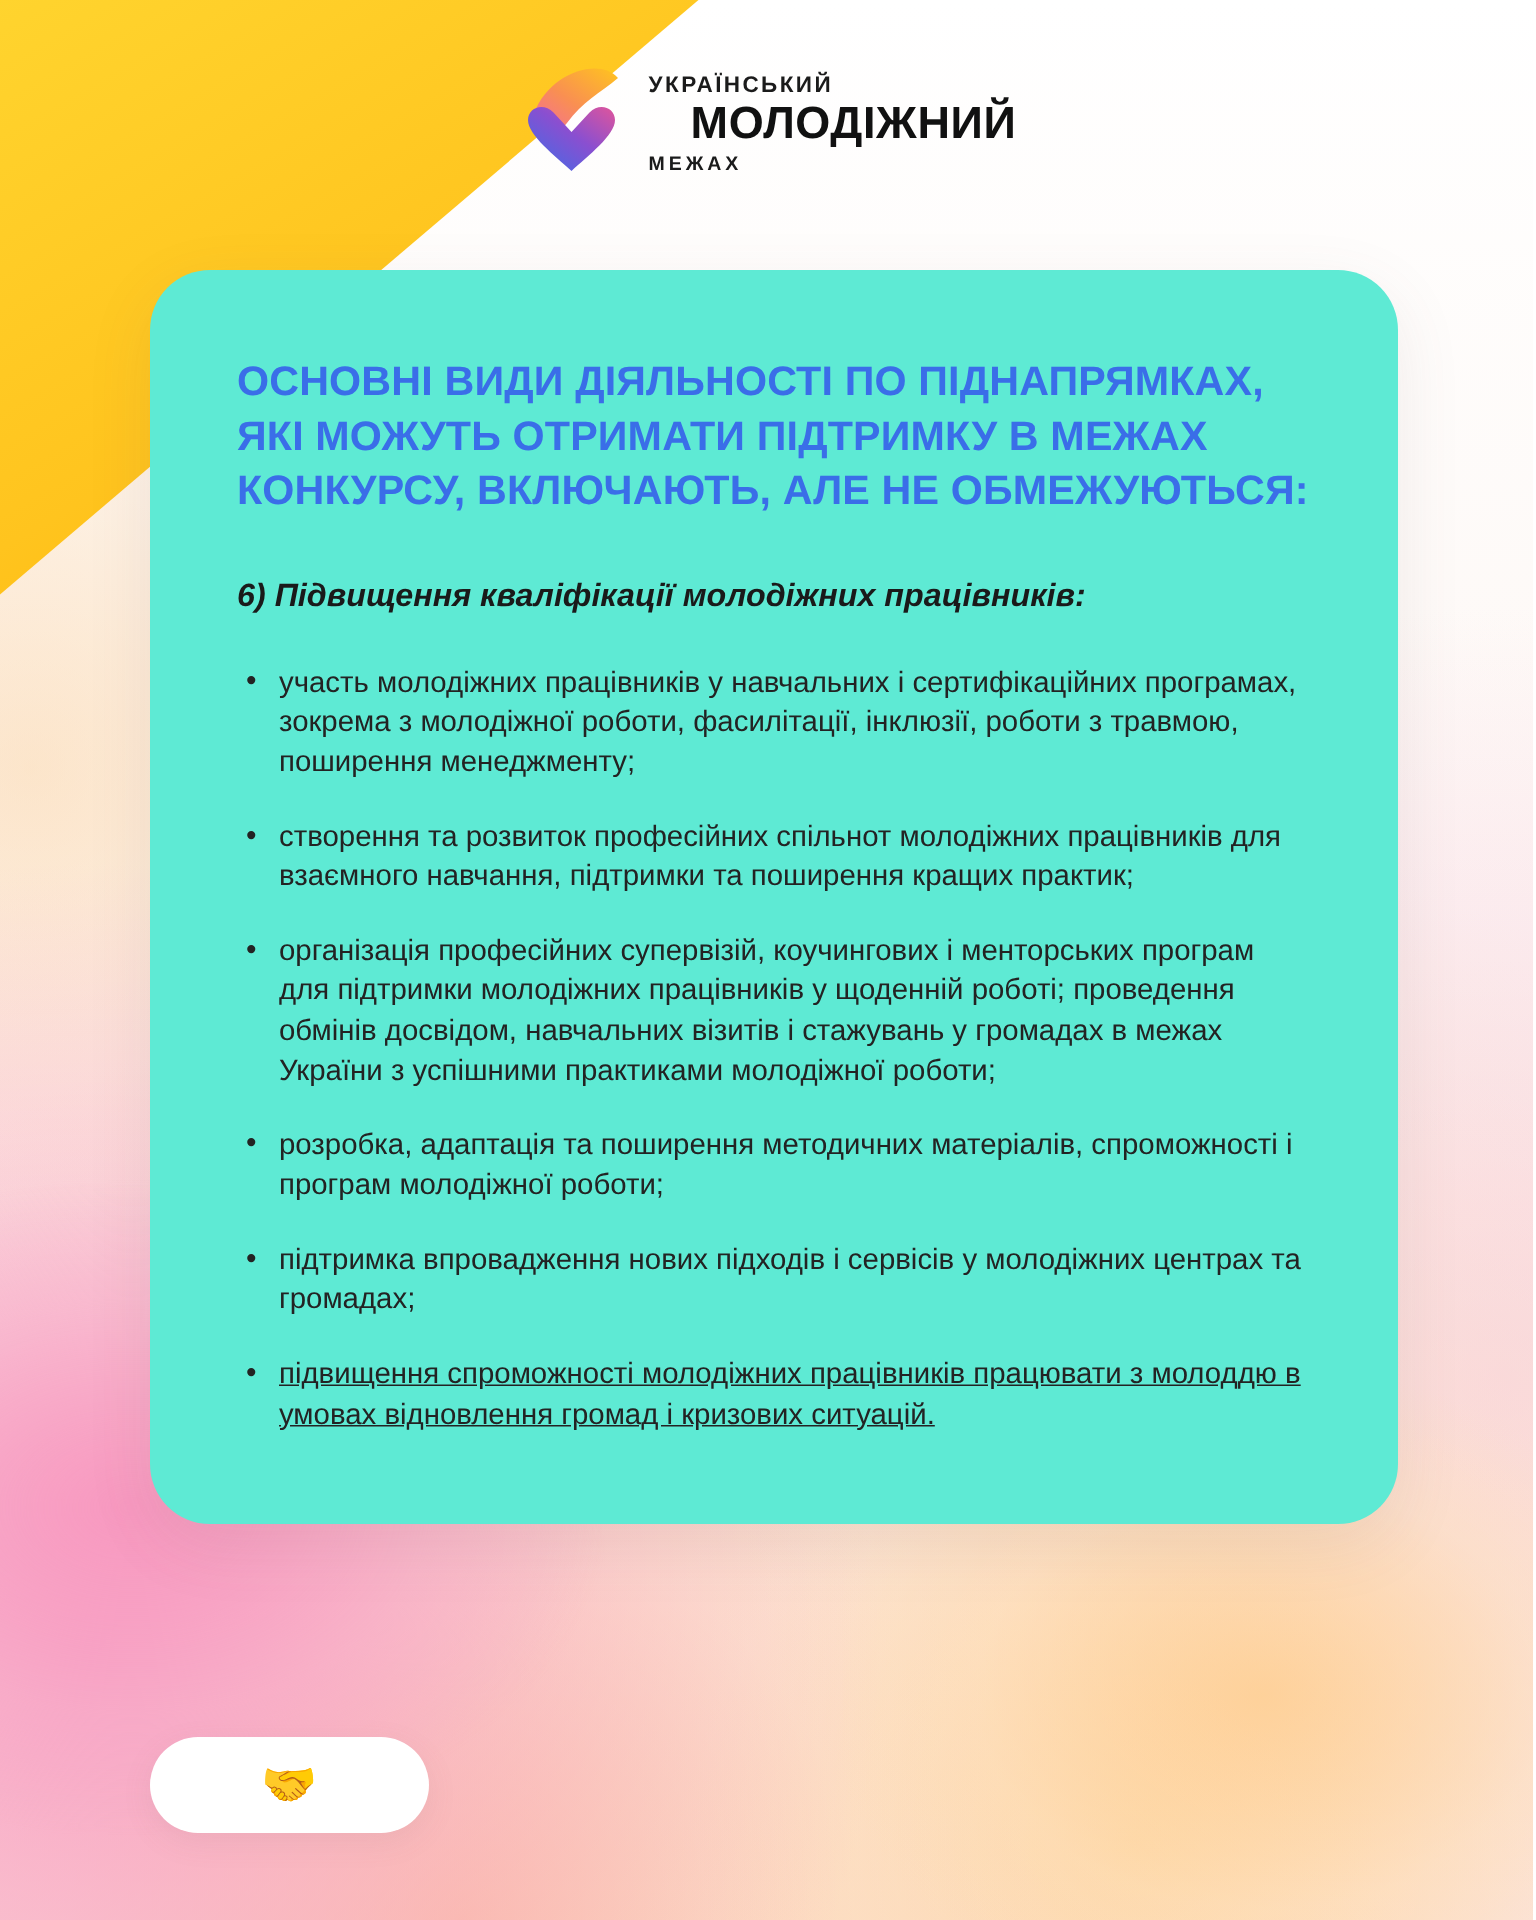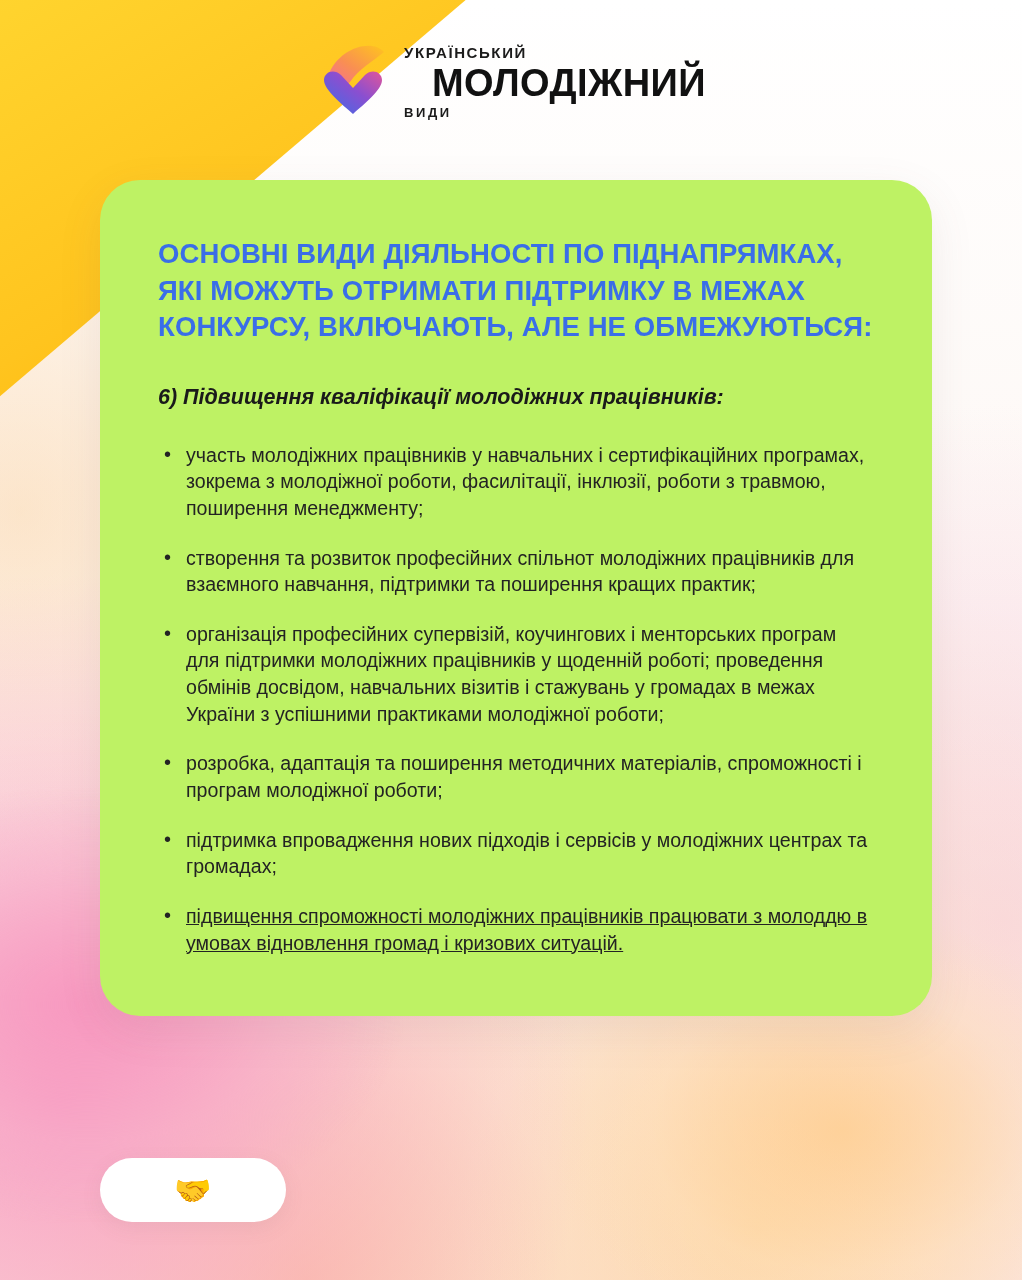--- a/index.html
+++ b/index.html
@@ -72,42 +72,42 @@
     line-height: 1;
   }
   .logo-line1 {
     font-size: 15px;
     font-weight: 700;
     letter-spacing: 1.6px;
     color: #1b1b1b;
     margin-bottom: 4px;
   }
   .logo-line2 {
-    font-size: 38px;
+    font-size: 30px;
     font-weight: 800;
     letter-spacing: 0.4px;
     color: #111111;
     margin-bottom: 4px;
     margin-left: 28px;
   }
   .logo-line3 {
     font-size: 13px;
     font-weight: 700;
     letter-spacing: 2.6px;
     color: #1b1b1b;
   }
 
   
   .card {
     position: absolute;
     left: 100px;
     top: 180px;
     width: 832px;
     min-height: 785px;
-    background: #bef264;
+    background: #5eead4;
     border-radius: 40px;
     box-shadow: 0 14px 44px rgba(120, 90, 90, 0.10);
     padding: 56px 58px 48px 58px;
     z-index: 4;
   }
 
   .card-title {
     color: #3a6ee8;
     font-size: 27.5px;
     font-weight: 800;
@@ -199,21 +199,21 @@
             <stop offset="100%" stop-color="#e0559b"></stop>
           </linearGradient>
         </defs>
         <path d="M12 34 C22 6, 56 -4, 68 10 C56 20, 44 26, 34 40 C27 49, 20 44, 12 34 Z" fill="url(#gradTop)"></path>
         <path d="M8 38 C8 30, 18 26, 25 33 L37 46 L49 33 C56 26, 66 30, 66 38 C66 48, 48 62, 37 72 C26 62, 8 48, 8 38 Z" fill="url(#gradBottom)"></path>
       </svg>
     </div>
     <div class="logo-text">
       <span class="logo-line1">УКРАЇНСЬКИЙ</span>
       <span class="logo-line2">МОЛОДІЖНИЙ</span>
-      <span class="logo-line3">ВИДИ</span>
+      <span class="logo-line3">МЕЖАХ</span>
     </div>
   </div>
 
   <div class="card">
     <h1 class="card-title">ОСНОВНІ ВИДИ ДІЯЛЬНОСТІ ПО ПІДНАПРЯМКАХ, ЯКІ МОЖУТЬ ОТРИМАТИ ПІДТРИМКУ В МЕЖАХ КОНКУРСУ, ВКЛЮЧАЮТЬ, АЛЕ НЕ ОБМЕЖУЮТЬСЯ:</h1>
     <h2 class="subtitle">6) Підвищення кваліфікації молодіжних працівників:</h2>
     <ul class="bullets">
       <li>участь молодіжних працівників у навчальних і сертифікаційних програмах, зокрема з молодіжної роботи, фасилітації, інклюзії, роботи з травмою, поширення менеджменту;</li>
       <li>створення та розвиток професійних спільнот молодіжних працівників для взаємного навчання, підтримки та поширення кращих практик;</li>
       <li>організація професійних супервізій, коучингових і менторських програм для підтримки молодіжних працівників у щоденній роботі; проведення обмінів досвідом, навчальних візитів і стажувань у громадах в межах України з успішними практиками молодіжної роботи;</li>

